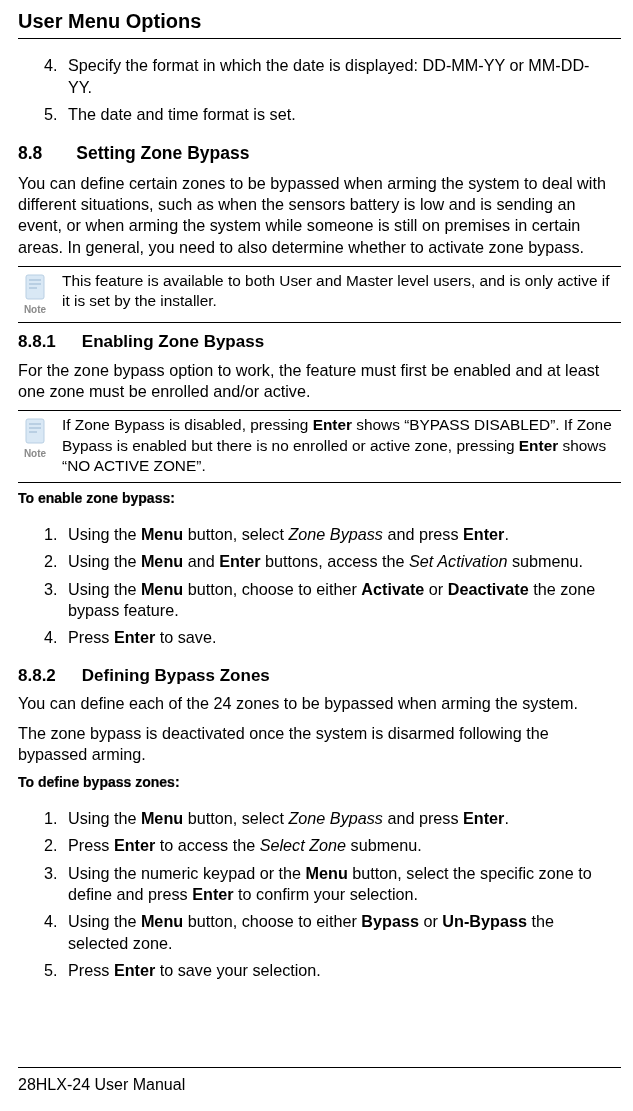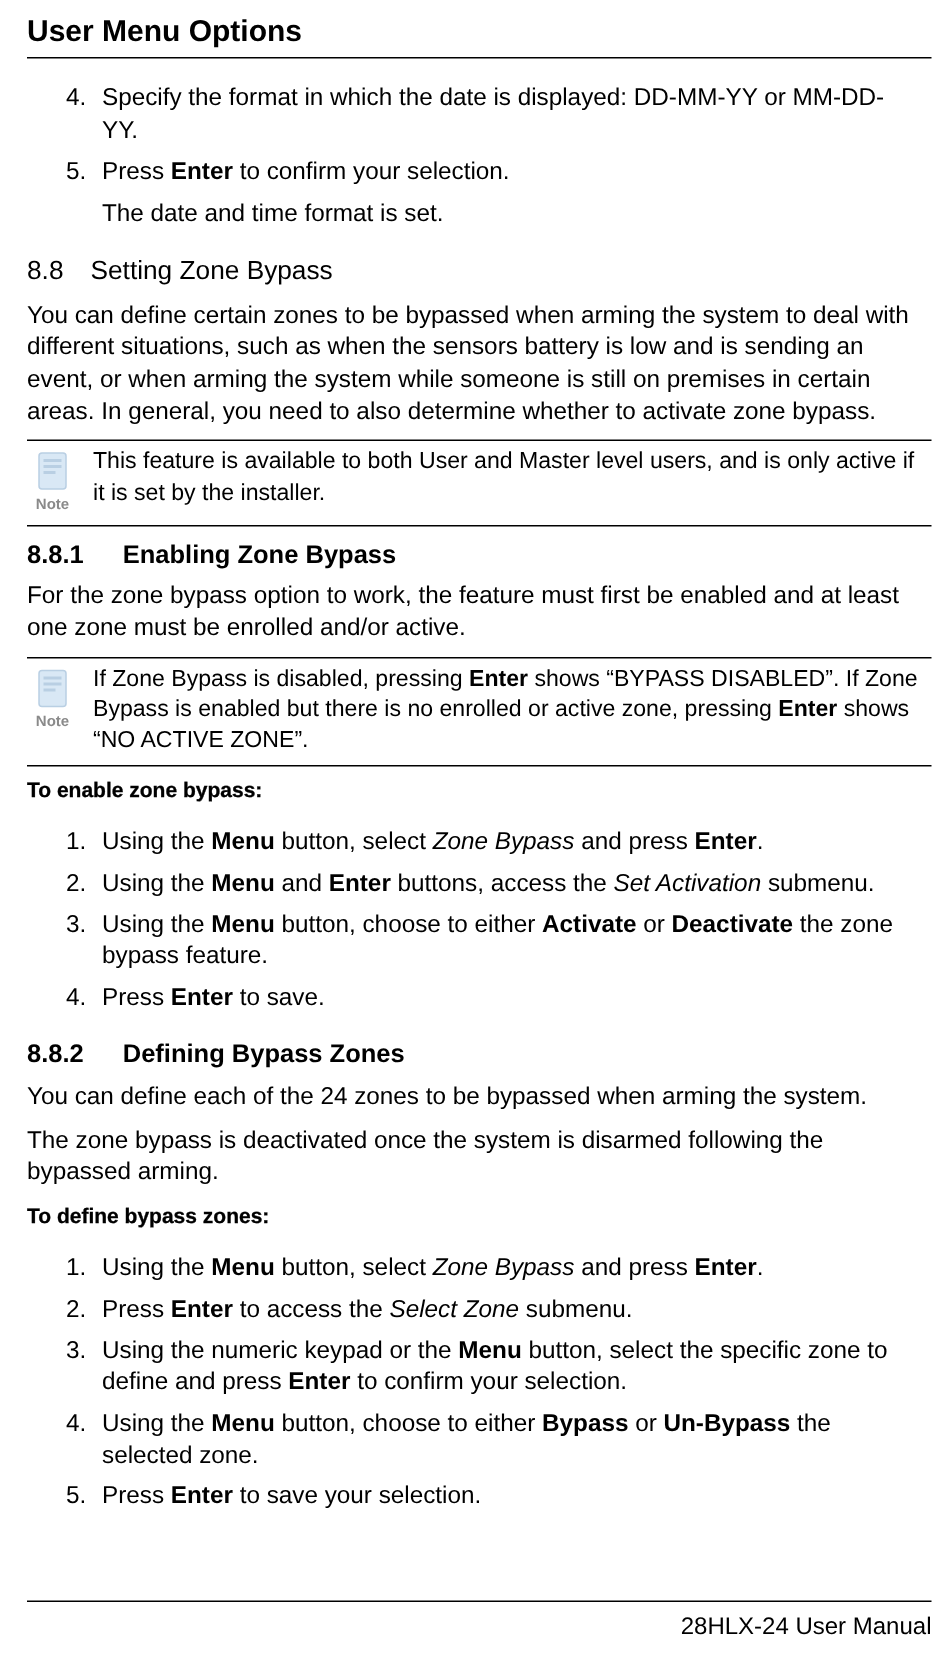--- a/index.html
+++ b/index.html
@@ -21,22 +21,22 @@
     padding-bottom: 4px;
     border-bottom: 1.5px solid #000;
     margin-bottom: 10px;
   }
   ol.main { margin: 16px; padding-left: 28px; }
   ol.main > li { padding-left: 6px; margin-bottom: 6px; }
   ol.main > li > p { margin: 0 0 6px 0; }
   .sub-para { margin: 0 0 6px 0; }
   .heading8 {
     display: flex;
-    gap: 18px;
-    font-weight: 400;
+    gap: 34px;
+    font-weight: 700;
     font-size: 17.5px;
     margin: 12px 0 8px 0;
   }
   .body-p { margin: 0 0 8px 0; }
   hr.sep { border: none; border-top: 1px solid #000; margin: 6px 0 4px 0; }
   .note-row {
     display: flex;
     align-items: flex-start;
     gap: 10px;
     margin: 2px 0 2px 0;
@@ -69,36 +69,35 @@
   }
   .italic { font-style: italic; }
   .footer {
     position: absolute;
     bottom: 16px;
     left: 18px;
     right: 12px;
     border-top: 1.5px solid #000;
     padding-top: 6px;
     display: flex;
-    justify-content: flex-end;
+    justify-content: flex-start;
     font-size: 16px;
   }
   b { font-weight: 700; }
 </style>
 </head>
 <body>
 
 <div class="page-title">User Menu Options</div>
 
 <ol class="main" start="4">
   <li>
     <p>Specify the format in which the date is displayed: DD-MM-YY or MM-DD-YY.</p>
   </li>
   <li>
-    <p>Press <b>Enter</b> to confirm your selection.</p>
     <p class="sub-para">The date and time format is set.</p>
   </li>
 </ol>
 
 <div class="heading8">
   <span>8.8</span>
   <span>Setting Zone Bypass</span>
 </div>
 
 <p class="body-p">You can define certain zones to be bypassed when arming the system to deal with different situations, such as when the sensors battery is low and is sending an event, or when arming the system while someone is still on premises in certain areas. In general, you need to also determine whether to activate zone bypass.</p>

